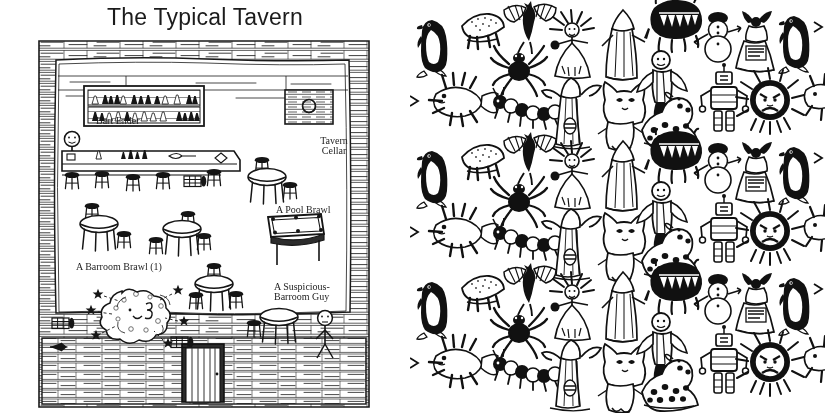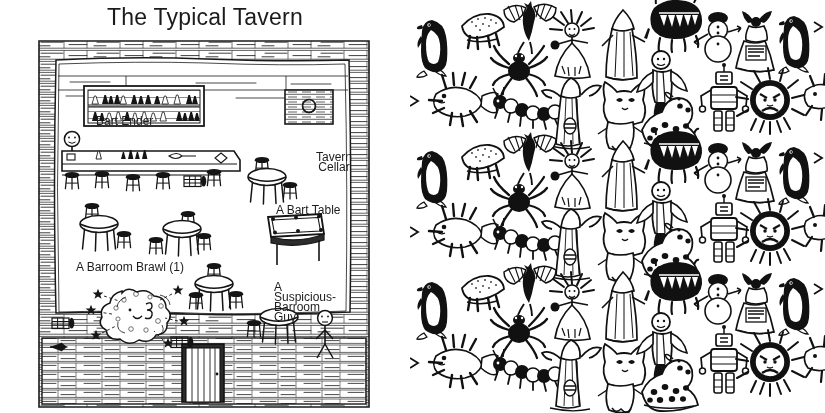--- a/index.html
+++ b/index.html
@@ -7,22 +7,22 @@
        font-family:"Liberation Sans", sans-serif;color:#1a1a1a;}
   #page{position:relative;width:825px;height:413px;background:#ffffff;}
 
   
   #left-panel{position:absolute;left:0;top:0;width:410px;height:350px;background:#fff;}
   #map-title{position:absolute;left:0;top:4px;width:410px;text-align:center;
              font-size:23px;font-weight:400;letter-spacing:.2px;color:#1b1b1b;
              font-family:"Liberation Sans", sans-serif;}
   #map-svg-wrap{position:absolute;left:36px;top:38px;width:336px;height:372px;}
 
-  .lbl{position:absolute;font-size:12px;color:#1d1d1d;line-height:10px;
-       font-family:Liberation Sans, sans-serif;white-space:nowrap;}
+  .lbl{position:absolute;font-size:10px;color:#1d1d1d;line-height:10px;
+       font-family:Liberation Serif, serif;white-space:nowrap;}
   .lbl.two{white-space:normal;width:62px;text-align:center;}
 
   
   #right-panel{position:absolute;left:410px;top:0;width:415px;height:413px;
                background:#ffffff;overflow:hidden;}
   .doodle-row{position:absolute;left:0;width:415px;height:131px;}
   svg{display:block;overflow:visible;}
 </style>
 </head>
 <body>
@@ -273,23 +273,23 @@
           <circle cx="292" cy="278.5" r=".9" fill="#151515"></circle>
           <path d="M286 284 h6" stroke="#151515" stroke-width="1.1"></path>
           <path d="M289 288 V306" stroke="#151515" stroke-width="1.6"></path>
           <path d="M289 292 L280 301 M289 292 L297 301" stroke="#151515" stroke-width="1.5" fill="none"></path>
           <path d="M289 306 L281 320 M289 306 L297 320" stroke="#151515" stroke-width="1.5" fill="none"></path>
         </g>
       </svg>
     </div>
 
     <div class="lbl" style="left:96px;top:116px;">Bart Ender</div>
-    <div class="lbl two" style="left:303px;top:152px;"><span style="white-space:pre-line;">Tavern
+    <div class="lbl two" style="left:303px;top:136px;"><span style="white-space:pre-line;">Tavern
 Cellar</span></div>
-    <div class="lbl" style="left:276px;top:205px;">A Bart Table</div>
+    <div class="lbl" style="left:276px;top:205px;">A Pool Brawl</div>
     <div class="lbl" style="left:76px;top:262px;">A Barroom Brawl (1)</div>
     <div class="lbl two" style="left:274px;top:282px;text-align:left;width:66px;"><span style="white-space:pre-line;">A Suspicious-
 Barroom Guy</span></div>
   </div>
 
   <div id="right-panel">
 
     <svg width="0" height="0" style="position:absolute">
       <defs>
 

